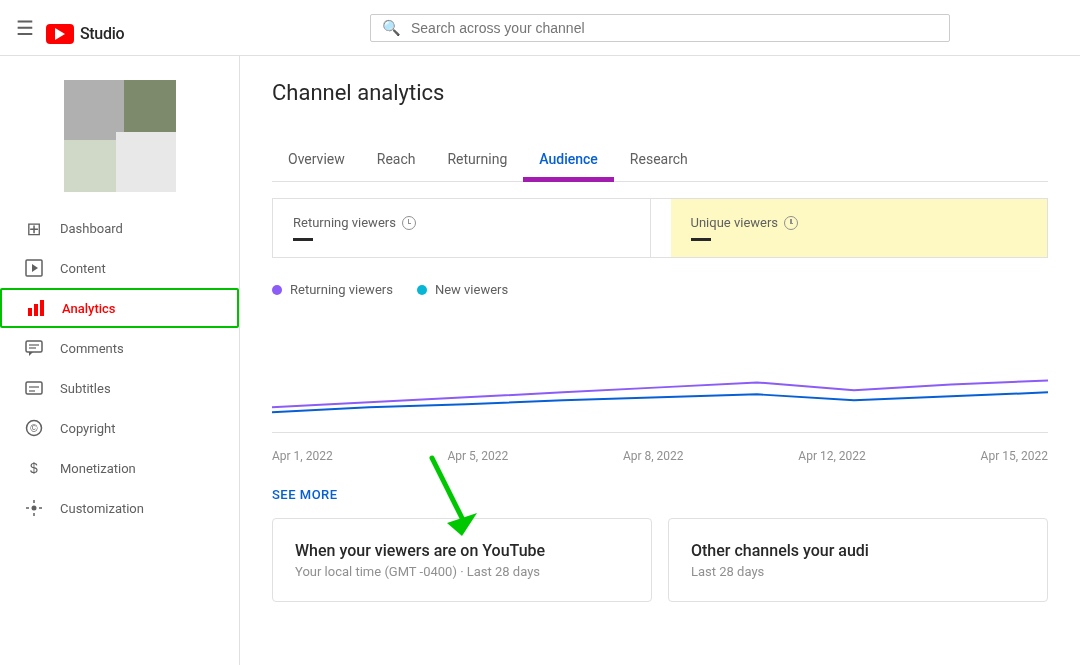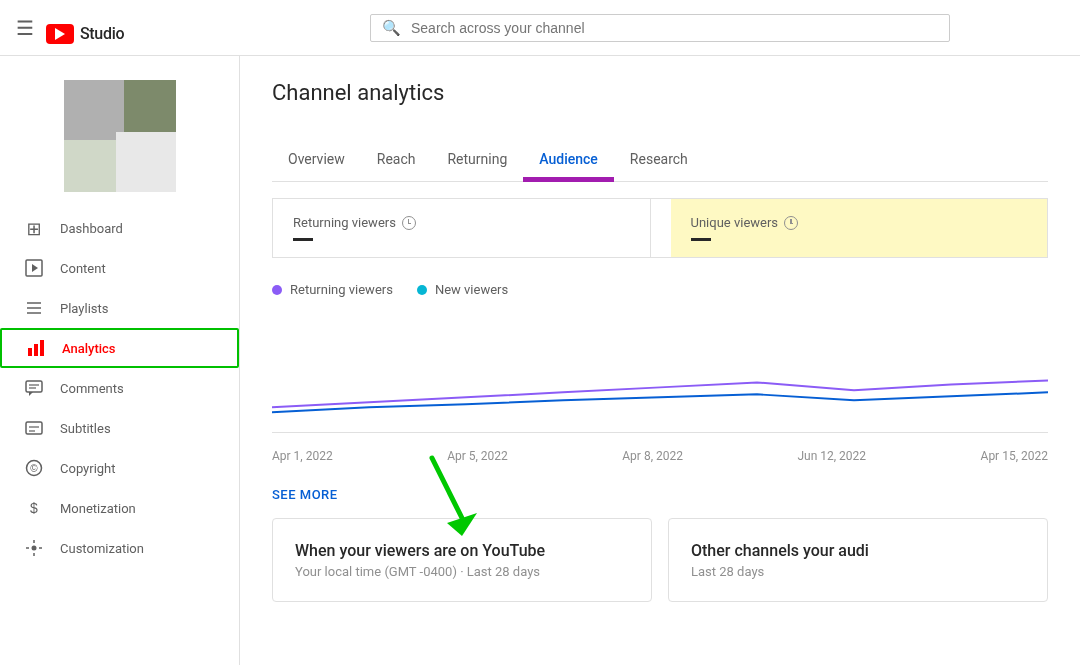--- a/index.html
+++ b/index.html
@@ -363,30 +363,20 @@
       </div>
       <div class="nav-item">
         <span class="nav-icon">
           <svg width="20" height="20" viewBox="0 0 20 20" fill="none">
               <rect x="2" y="2" width="16" height="16" rx="1" stroke="#606060" stroke-width="1.5"></rect>
               <polygon points="8,6 14,10 8,14" fill="#606060"></polygon>
             </svg>
         </span>
         <span>Content</span>
       </div>
-      <div class="nav-item">
-        <span class="nav-icon">
-          <svg width="20" height="20" viewBox="0 0 20 20" fill="none">
-              <line x1="3" y1="5" x2="17" y2="5" stroke="#606060" stroke-width="1.5"></line>
-              <line x1="3" y1="10" x2="17" y2="10" stroke="#606060" stroke-width="1.5"></line>
-              <line x1="3" y1="15" x2="17" y2="15" stroke="#606060" stroke-width="1.5"></line>
-            </svg>
-        </span>
-        <span>Playlists</span>
-      </div>
       <div class="nav-item active">
         <span class="nav-icon">
           <svg width="20" height="20" viewBox="0 0 20 20" fill="none">
               <rect x="2" y="10" width="4" height="8" fill="#ff0000"></rect>
               <rect x="8" y="6" width="4" height="12" fill="#ff0000"></rect>
               <rect x="14" y="2" width="4" height="16" fill="#ff0000"></rect>
             </svg>
         </span>
         <span>Analytics</span>
       </div>
@@ -488,21 +478,21 @@
         <polyline points="0,95 100,90 200,85 300,80 400,75 500,70 600,78 700,72 800,68" stroke="#8b5cf6" stroke-width="2" fill="none"></polyline>
 
         <polyline points="0,100 100,95 200,92 300,88 400,85 500,82 600,88 700,84 800,80" stroke="#065fd4" stroke-width="2" fill="none"></polyline>
       </svg>
     </div>
 
     <div class="x-axis">
       <span>Apr 1, 2022</span>
       <span>Apr 5, 2022</span>
       <span>Apr 8, 2022</span>
-      <span>Jun 12, 2022</span>
+      <span>Apr 12, 2022</span>
       <span>Apr 15, 2022</span>
     </div>
 
     <div class="see-more">SEE MORE</div>
 
     <div class="bottom-cards">
 
       <div style="position:absolute; left:140px; top:-70px; pointer-events:none; z-index:10;">
         <svg width="80" height="90" viewBox="0 0 80 90">
           <line x1="20" y1="10" x2="50" y2="70" stroke="#00c800" stroke-width="5" stroke-linecap="round"></line>

